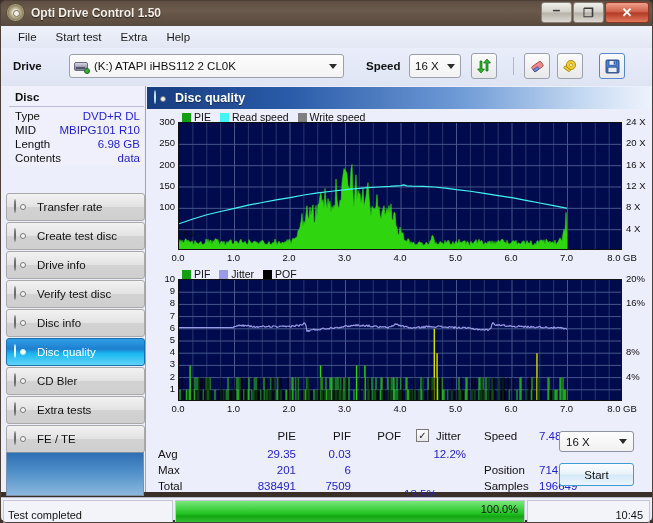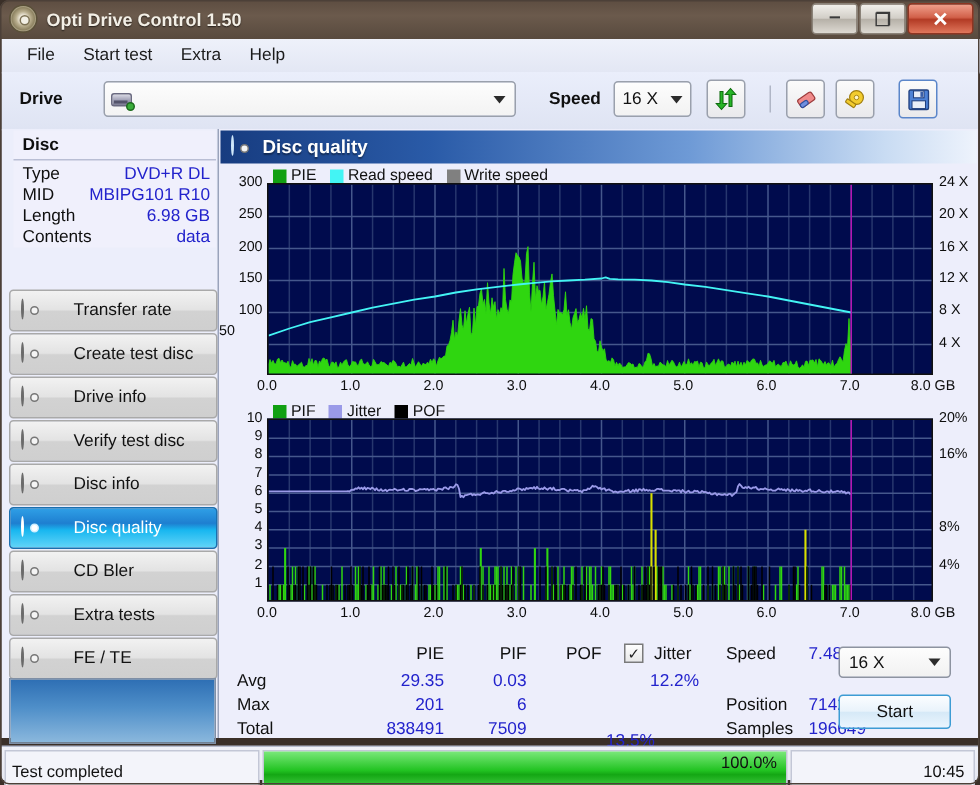--- a/index.html
+++ b/index.html
@@ -114,21 +114,21 @@
   }
   .disc-rule{height:1px;background:#b9bed4;margin:0 0 2px 0;}
   .disc-row{display:flex;justify-content:space-between;padding:1px 4px 1px 6px;}
   .disc-k{font-size:11.5px;color:#0f0f0f;}
   .disc-v{font-size:11.5px;color:#2222cc;font-weight:normal;}
   .navlist{position:absolute;left:5px;top:107px;width:139px;}
   .nav{
     height:28px;margin-bottom:1px;
     background:linear-gradient(180deg,#f2f2f2 0%,#e3e3e3 48%,#d2d2d2 52%,#cfcfcf 100%);
     border:1px solid #a9a9a9;border-radius:3px;box-sizing:border-box;
-    display:flex;align-items:center;padding-left:7px;gap:20px;
+    display:flex;align-items:center;padding-left:7px;gap:8px;
   }
   .nav.sel{
     background:linear-gradient(180deg,#2f9fe6 0%,#1e7fd0 38%,#19b7f0 56%,#62d4f7 100%);
     border:1px solid #1b6fae;
   }
   .nav.sel .nav-label{color:#ffffff;}
   .nav-label{font-size:11.5px;color:#121212;}
   .nav-ico{width:15px;height:15px;flex:0 0 auto;position:relative;}
   .disc-glyph{
     width:14px;height:14px;border-radius:50%;
@@ -254,20 +254,21 @@
 
   <div class="toolbar">
     <div class="tb-label drive-label">Drive</div>
 
     <div class="drive-combo">
       <div class="drive-ico">
         <div class="body"></div>
           <div class="slot"></div>
           <div class="dot"></div>
       </div>
+      <div class="drive-txt">(K:)   ATAPI iHBS112  2 CL0K</div>
       <div class="combo-arrow"></div>
     </div>
 
     <div class="tb-label speed-label">Speed</div>
 
     <div class="speed-combo">
       <span>16 X</span>
       <div class="combo-arrow" style="right:5px;"></div>
     </div>
 
@@ -435,21 +436,21 @@
             <line x1="0" y1="85.33333333333334" x2="444" y2="85.33333333333334" stroke="#45578c" stroke-width="1"></line>
             <line x1="0" y1="64" x2="444" y2="64" stroke="#45578c" stroke-width="1"></line>
             <line x1="0" y1="42.66666666666667" x2="444" y2="42.66666666666667" stroke="#45578c" stroke-width="1"></line>
             <line x1="0" y1="21.33333333333333" x2="444" y2="21.33333333333333" stroke="#45578c" stroke-width="1"></line>
             <path d="M 0 128 L 0 119.65963919611221 L 1 116.69837000991906 L 2 119.15163041608642 L 3 117.25003426640644 L 4 119.62125623175106 L 5 119.64400522889434 L 6 116.45163455136176 L 7 115.86605440024857 L 8 118.84386068801317 L 9 117.0020151928465 L 10 118.69904614217685 L 11 118.85715518059915 L 12 119.41199046848217 L 13 117.81871808460596 L 14 121.19662981293577 L 15 121.78828827186086 L 16 117.4431486097812 L 17 119.91174274965007 L 18 119.79946710079125 L 19 121.36732092569362 L 20 120.15310777767915 L 21 119.43685404345364 L 22 118.45849416622575 L 23 121.46065845244111 L 24 121.70088990459705 L 25 120.73185670326752 L 26 120.73034018447208 L 27 115.96640009847934 L 28 119.32078888239687 L 29 116.1277835989891 L 30 120.55971780818157 L 31 117.30570843510927 L 32 117.51358479514852 L 33 121.6834319936549 L 34 117.63794239931126 L 35 118.84333641910685 L 36 116.10355646564861 L 37 115.6336070224675 L 38 117.1240608301289 L 39 116.47287980332624 L 40 120.48244742722558 L 41 121.51041454320887 L 42 118.6213776342859 L 43 118.34498021428998 L 44 119.81165525833033 L 45 118.2269592795987 L 46 122.17800272829442 L 47 121.5760568520587 L 48 118.491765307375 L 49 120.31323724657408 L 50 118.37031846565544 L 51 117.22174850522379 L 52 116.82761843816145 L 53 120.29045266531257 L 54 121.35173429187091 L 55 120.21063170635318 L 56 117.88298051627211 L 57 118.38395563826126 L 58 118.25711410370218 L 59 120.48448319614849 L 60 120.4612453189105 L 61 117.44161536999954 L 62 116.27639039702797 L 63 119.2788849161484 L 64 119.8802756516573 L 65 119.64102424561014 L 66 118.205339383089 L 67 120.24713132069637 L 68 121.4083869233635 L 69 120.95412494948452 L 70 116.52018020931527 L 71 118.22237564315178 L 72 120.02792639582185 L 73 120.24935107136099 L 74 119.76651633357395 L 75 118.05097628494121 L 76 118.73703711751986 L 77 118.73830534822574 L 78 119.50034124103215 L 79 120.36881057951568 L 80 121.2171372196274 L 81 118.57192003196042 L 82 119.29098486553536 L 83 117.28324741923596 L 84 117.87865603626403 L 85 119.36927578789032 L 86 121.64839411096463 L 87 121.04173716154006 L 88 121.81067398626283 L 89 120.20633680419361 L 90 118.4293247667562 L 91 121.62232781019205 L 92 121.45027643518536 L 93 120.38900241566319 L 94 119.278274169133 L 95 120.44865136019878 L 96 115.9690300116169 L 97 118.9358362865168 L 98 121.90460822012099 L 99 119.8275328741316 L 100 118.15454605602893 L 101 119.69852939387245 L 102 121.16293393730837 L 103 119.22805412451903 L 104 119.74597951608915 L 105 120.04435609159209 L 106 118.46460459013878 L 107 119.47780599991398 L 108 116.45023126276601 L 109 118.75376171898479 L 110 116.17613305409496 L 111 117.2665525980559 L 112 121.1500640751567 L 113 117.4273079679787 L 114 115.09312724343943 L 115 116.24883017335836 L 116 115.36829591201379 L 117 114.4636032127399 L 118 114.23308341953448 L 119 107.6752928604323 L 120 107.06526678445198 L 121 103.96873362393887 L 122 98.76249960679287 L 123 90.46139818049335 L 124 103.41537095507995 L 125 98.292113986473 L 126 101.19332659060117 L 127 90.74102919849476 L 128 82.74954283505895 L 129 93.60543256420112 L 130 96.61217611323846 L 131 84.15548982426986 L 132 92.71877082277436 L 133 86.2430836551988 L 134 81.80757341936683 L 135 100.14166960901345 L 136 98.44114350637551 L 137 82.40025747917332 L 138 93.99132232255643 L 139 81.56865889941946 L 140 80.74392936526426 L 141 72.44176275267374 L 142 69.74677461996822 L 143 79.91428917604891 L 144 76.59273264069441 L 145 85.73976477658393 L 146 65.44884555458489 L 147 78.97407252620306 L 148 86.4105748150875 L 149 75.52422066905626 L 150 81.75609341654413 L 151 78.10444886969816 L 152 89.9000353089452 L 153 83.4163961081997 L 154 86.91485050462036 L 155 82.07846040793336 L 156 84.45061044039926 L 157 55.98071716445634 L 158 76.62142428699593 L 159 83.1146905084275 L 160 85.92864083087522 L 161 76.89771840556935 L 162 78.51682092503214 L 163 60.03651720227292 L 164 52.20817616275066 L 165 45.48218790313841 L 166 47.27441156888666 L 167 48.376721209236905 L 168 51.0566423005494 L 169 62.455035112266856 L 170 66.00070757616092 L 171 64.41663438530553 L 172 46.17566031218641 L 173 41.400716118020966 L 174 72.26258008219358 L 175 84.7018646405451 L 176 65.83743983852014 L 177 51.82461896370904 L 178 76.47508879709363 L 179 67.46404610482418 L 180 71.15264420251737 L 181 70.54636725723256 L 182 80.19488572497913 L 183 74.79690299179904 L 184 64.78120349078205 L 185 83.27587014777222 L 186 78.56471846006559 L 187 73.10551561118538 L 188 64.92971968527927 L 189 59.61318541213808 L 190 74.07343012085002 L 191 84.13561071164018 L 192 93.53191727624933 L 193 83.29610672397214 L 194 85.63604332415741 L 195 85.20928789865373 L 196 86.84560813799017 L 197 83.51146815307145 L 198 71.5185916064082 L 199 87.37786405995598 L 200 83.50480951236213 L 201 92.01279700360143 L 202 96.4308309197265 L 203 88.76509694671265 L 204 85.9112281076405 L 205 82.71963331220743 L 206 92.08404670658759 L 207 89.9520609224131 L 208 85.55486276680095 L 209 89.23044521745075 L 210 82.5337438587791 L 211 90.50636162356835 L 212 80.81584529989269 L 213 96.41065124041951 L 214 97.25324349827551 L 215 89.37809724197623 L 216 90.03151928303936 L 217 102.75444861847656 L 218 104.52280515250514 L 219 111.31110898913799 L 220 111.66251012802664 L 221 104.18439157243417 L 222 108.52633666115574 L 223 110.7814760591053 L 224 109.49062192622993 L 225 116.50473854319894 L 226 118.22355925443067 L 227 117.34856592765851 L 228 118.71395565707257 L 229 115.56504631746847 L 230 116.79213609425085 L 231 120.9679076303361 L 232 118.52968351430728 L 233 120.84735849473962 L 234 118.96834563942699 L 235 120.09408310075635 L 236 122.02737419348533 L 237 121.6221268344776 L 238 121.656038024986 L 239 120.19088295560275 L 240 118.74043541976977 L 241 119.09781289582293 L 242 120.03808897460739 L 243 119.69654997282241 L 244 122.40532500988394 L 245 121.74249476713821 L 246 121.93941681841694 L 247 119.34761667526693 L 248 119.93595892443605 L 249 121.85217677487795 L 250 121.32953290041603 L 251 118.28944245665939 L 252 117.11666868362015 L 253 112.48767909344338 L 254 112.88912826242854 L 255 116.02832621596036 L 256 121.21564485242318 L 257 119.30893193959295 L 258 121.5141641561246 L 259 121.05093734765447 L 260 121.13469286405645 L 261 118.48844353030077 L 262 119.17242015332677 L 263 120.35797086630105 L 264 120.3017241875559 L 265 121.67213859243309 L 266 117.3611127012065 L 267 120.26912744847583 L 268 118.90288731484837 L 269 117.17319540432376 L 270 118.37903309776677 L 271 120.4894915708575 L 272 121.70412971973454 L 273 121.01438028537753 L 274 118.46128085369487 L 275 121.79969256194764 L 276 120.07219997149122 L 277 118.03593721402281 L 278 120.33955874004896 L 279 119.75988213016873 L 280 116.21916997317105 L 281 119.9277718493458 L 282 118.7727286851665 L 283 120.50090961556367 L 284 118.01711914877615 L 285 118.30117587617352 L 286 117.7026618976888 L 287 121.73075485055335 L 288 118.43966788276863 L 289 118.87295679928896 L 290 122.17227310319498 L 291 122.22692155778776 L 292 118.29035924201422 L 293 120.30057949866602 L 294 120.68781775887923 L 295 119.16945518299488 L 296 118.34238830938439 L 297 116.55507335912553 L 298 120.84282429007399 L 299 118.4676992541646 L 300 116.22330465079159 L 301 118.91957555491636 L 302 117.50003768888367 L 303 117.81604366926256 L 304 121.82208346300342 L 305 121.45067254592855 L 306 120.04679587854925 L 307 119.64026628368153 L 308 121.14937172548127 L 309 118.34537198322057 L 310 119.71919583196679 L 311 117.7671181978493 L 312 121.78941840109108 L 313 117.77706099321219 L 314 121.04098010842823 L 315 118.48342319737111 L 316 121.51783771953895 L 317 118.45176929772681 L 318 120.29781986270228 L 319 117.37243536039404 L 320 118.0955770391242 L 321 119.14867201769364 L 322 117.13942071548348 L 323 116.25910807182373 L 324 116.49000637717874 L 325 119.18939182121139 L 326 118.91983453866563 L 327 121.04704540575554 L 328 117.23763819487347 L 329 120.0402015969128 L 330 121.42843774848018 L 331 120.52168180758518 L 332 120.17425065842073 L 333 119.26963269352878 L 334 117.57592999292274 L 335 118.12972866986186 L 336 119.13828435854086 L 337 117.25962699212342 L 338 121.78816664174263 L 339 120.27724089387361 L 340 119.78060748768056 L 341 120.95135675878086 L 342 121.08741481138118 L 343 118.6580866382063 L 344 118.63704410117029 L 345 117.74669197169212 L 346 120.82706363272509 L 347 121.31912146039862 L 348 117.54295841724367 L 349 119.79175736572716 L 350 120.3149140675388 L 351 119.90225083032371 L 352 117.56725015467826 L 353 121.77639051031545 L 354 122.43668254385744 L 355 121.76463631470932 L 356 120.19165422316952 L 357 121.81468146977477 L 358 117.93233511043088 L 359 117.69641135631198 L 360 120.7447276848451 L 361 117.2430108599903 L 362 117.2007644876661 L 363 116.96321185586658 L 364 119.07287571117733 L 365 116.6543742349876 L 366 121.48903685986683 L 367 116.19620549476213 L 368 117.16552642206376 L 369 118.68961885710458 L 370 119.96427576274996 L 371 118.06754794235025 L 372 120.45439545709085 L 373 118.79699260630332 L 374 119.41177467586814 L 375 120.99747565307354 L 376 117.05957720875736 L 377 122.02204250546869 L 378 120.03194868195047 L 379 119.32769019596734 L 380 116.77867844779817 L 381 114.84871994090241 L 382 116.67706816362718 L 383 118.29256762643794 L 384 110.6153211975148 L 385 106.10101423576788 L 386 108.64601743118766 L 387 89.33982553429922 L 388 110.18014668314567 L 388 128 Z" fill="#2fd610" stroke="#2fd610" stroke-width="0.6"></path>
             <path d="M 0 100.8 L 13.875 96 L 27.75 91.73333333333333 L 41.625 88.53333333333333 L 55.5 85.33333333333334 L 69.375 82.13333333333333 L 83.25 79.46666666666667 L 97.125 76.80000000000001 L 111 74.66666666666666 L 124.875 72 L 138.75 69.86666666666667 L 152.625 68.26666666666668 L 166.5 66.66666666666666 L 177.60000000000002 65.6 L 188.7 64.53333333333333 L 199.8 64 L 210.89999999999998 63.46666666666667 L 222 62.66666666666667 L 224.77499999999998 61.86666666666666 L 227.54999999999998 62.93333333333334 L 233.10000000000002 63.2 L 244.20000000000002 63.46666666666667 L 255.29999999999998 64 L 266.4 65.06666666666666 L 277.5 66.66666666666666 L 291.375 68.26666666666668 L 305.25 70.4 L 319.125 72.53333333333333 L 333 74.66666666666666 L 346.875 77.33333333333334 L 360.75 80 L 374.625 82.66666666666666 L 388.5 85.33333333333334" fill="none" stroke="#43f4f4" stroke-width="1.2" stroke-linejoin="round"></path>
             <line x1="388.5" y1="0" x2="388.5" y2="128" stroke="#b414b4" stroke-width="1"></line>
           </svg>
       </div>
       <div id="y1labels">
-          <div class="ylab" style="left:0px;top:129px;width:29px;text-align:left;font-size:9.5px;">50</div>
+          <div class="ylab" style="left:0px;top:142px;width:29px;text-align:center;font-size:9.5px;padding-left:28px;">50</div>
           <div class="ylab" style="left:0px;top:115.33333333333334px;width:29px;text-align:right;font-size:9.5px;">100</div>
           <div class="ylab" style="left:0px;top:94px;width:29px;text-align:right;font-size:9.5px;">150</div>
           <div class="ylab" style="left:0px;top:72.66666666666667px;width:29px;text-align:right;font-size:9.5px;">200</div>
           <div class="ylab" style="left:0px;top:51.33333333333333px;width:29px;text-align:right;font-size:9.5px;">250</div>
           <div class="ylab" style="left:0px;top:30px;width:29px;text-align:right;font-size:9.5px;">300</div>
         </div>
       <div id="y1rlabels">
           <div class="ylab" style="left:480px;top:136.66666666666669px;font-size:9.5px;">4 X</div>
           <div class="ylab" style="left:480px;top:115.33333333333334px;font-size:9.5px;">8 X</div>
           <div class="ylab" style="left:480px;top:94px;font-size:9.5px;">12 X</div>

